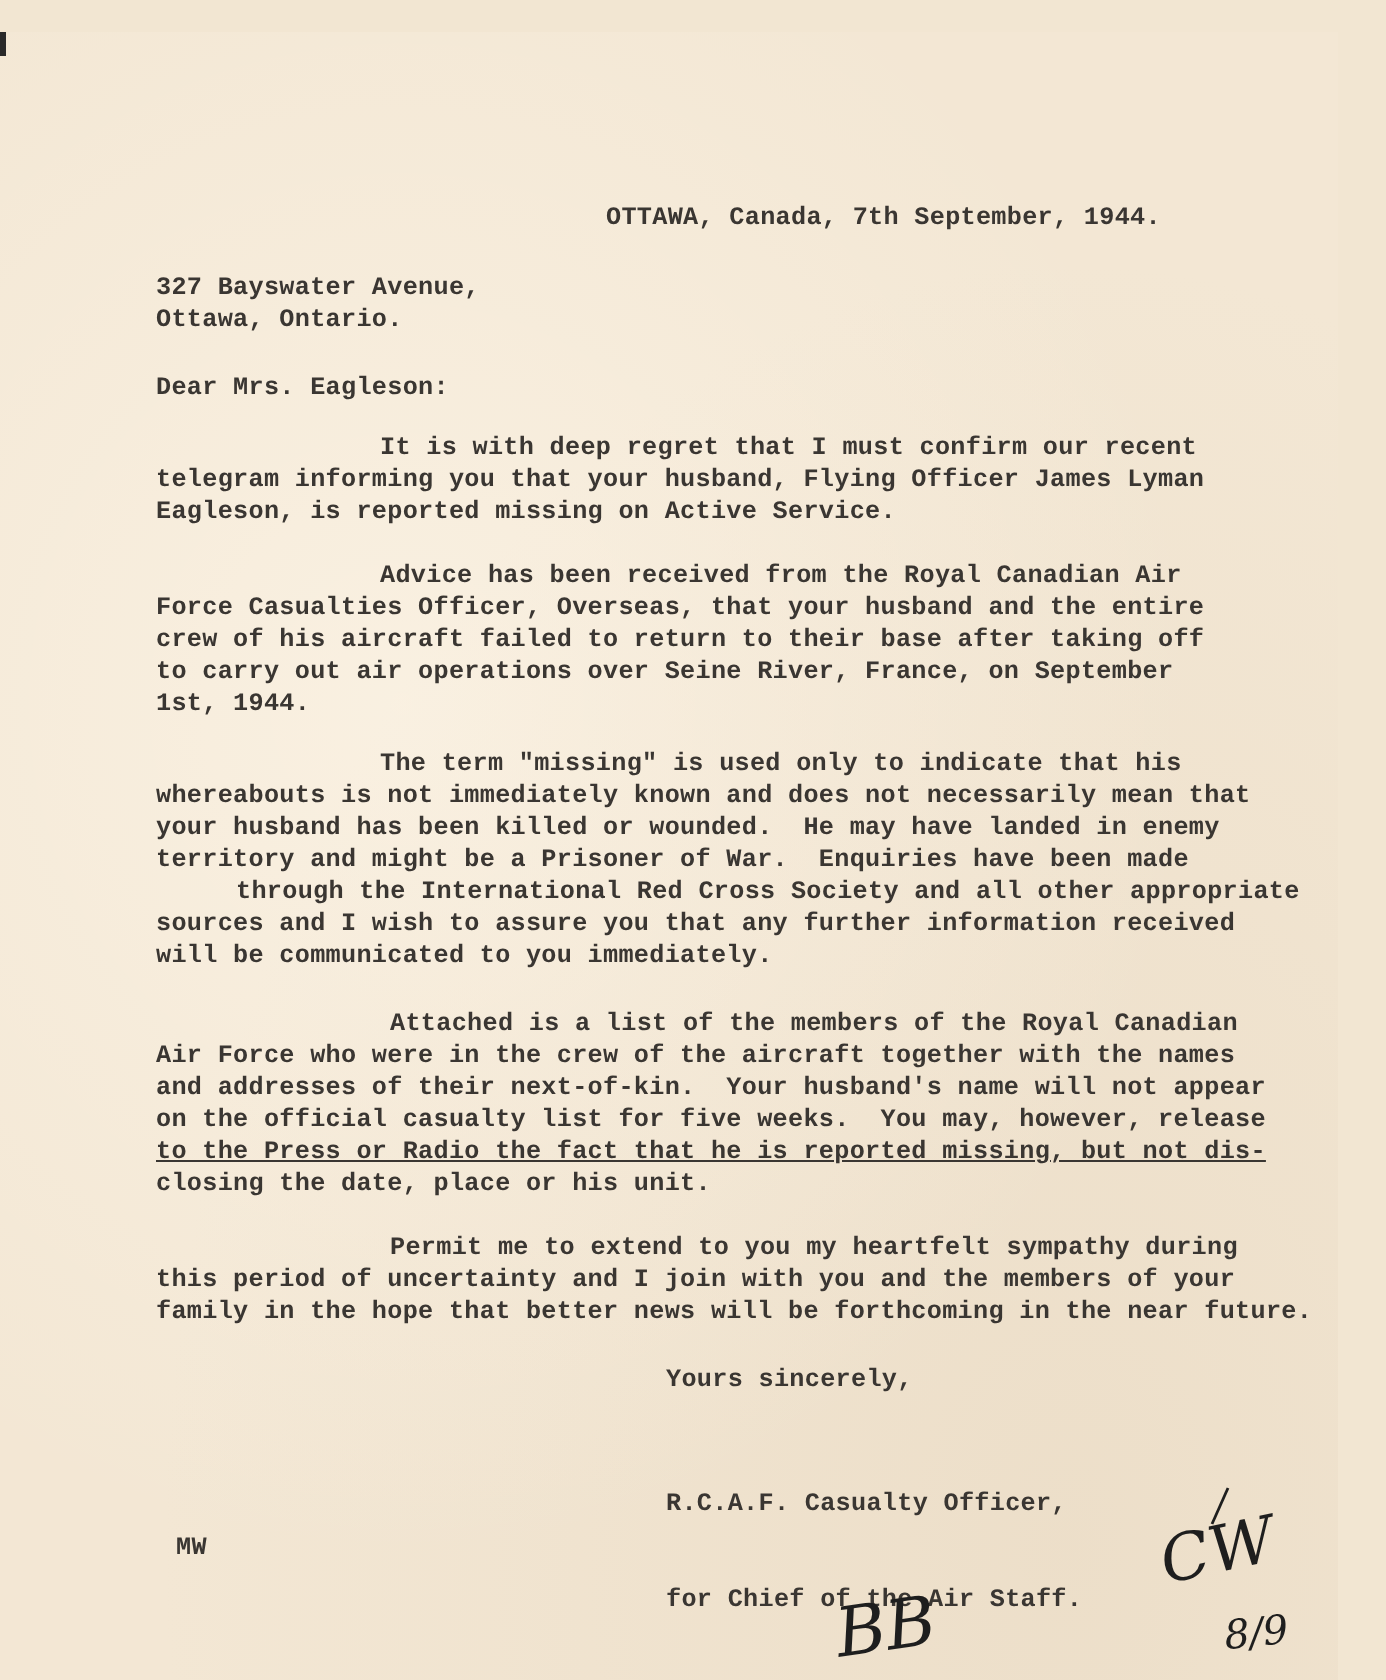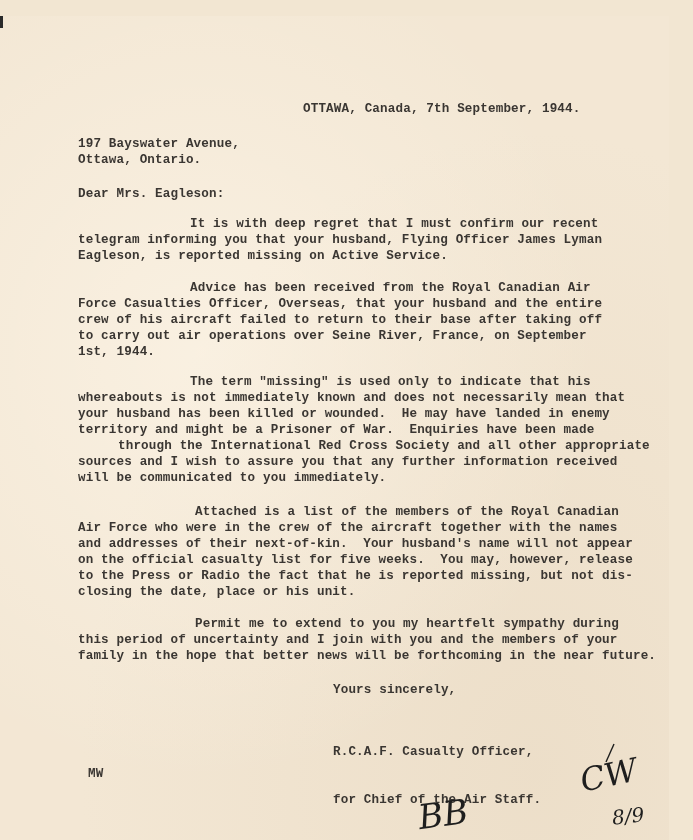--- a/index.html
+++ b/index.html
@@ -29,21 +29,21 @@
   }
 </style>
 </head>
 <body>
 
 <div class="paper">
   <div class="edge-mark"></div>
 
   <div class="line" style="left:303px; top:85px;">OTTAWA, Canada, 7th September, 1944.</div>
 
-  <div class="line" style="left:78px; top:120px;">197 Bayswater Avenue,</div>
+  <div class="line" style="left:78px; top:120px;">327 Bayswater Avenue,</div>
   <div class="line" style="left:78px; top:136px;">Ottawa, Ontario.</div>
 
   <div class="line" style="left:78px; top:170px;">Dear Mrs. Eagleson:</div>
 
   <div class="line" style="left:190px; top:200px;text-align:right;">It is with deep regret that I must confirm our recent</div>
   <div class="line" style="left:78px; top:216px;">telegram informing you that your husband, Flying Officer James Lyman</div>
   <div class="line" style="left:78px; top:232px;">Eagleson, is reported missing on Active Service.</div>
 
   <div class="line" style="left:190px; top:264px;">Advice has been received from the Royal Canadian Air</div>
   <div class="line" style="left:78px; top:280px;">Force Casualties Officer, Overseas, that your husband and the entire</div>
@@ -56,21 +56,21 @@
   <div class="line" style="left:78px; top:390px;">your husband has been killed or wounded.  He may have landed in enemy</div>
   <div class="line" style="left:78px; top:406px;">territory and might be a Prisoner of War.  Enquiries have been made</div>
   <div class="line" style="left:78px; top:422px;margin-left:40px;">through the International Red Cross Society and all other appropriate</div>
   <div class="line" style="left:78px; top:438px;">sources and I wish to assure you that any further information received</div>
   <div class="line" style="left:78px; top:454px;">will be communicated to you immediately.</div>
 
   <div class="line" style="left:195px; top:488px;">Attached is a list of the members of the Royal Canadian</div>
   <div class="line" style="left:78px; top:504px;">Air Force who were in the crew of the aircraft together with the names</div>
   <div class="line" style="left:78px; top:520px;">and addresses of their next-of-kin.  Your husband's name will not appear</div>
   <div class="line" style="left:78px; top:536px;">on the official casualty list for five weeks.  You may, however, release</div>
-  <div class="line" style="left:78px; top:552px;">to the Press or Radio the fact that he is reported missing, but not dis-</div>
+  <div class="line" style="left:78px; top:552px;text-decoration:underline;">to the Press or Radio the fact that he is reported missing, but not dis-</div>
   <div class="line" style="left:78px; top:568px;">closing the date, place or his unit.</div>
 
   <div class="line" style="left:195px; top:600px;">Permit me to extend to you my heartfelt sympathy during</div>
   <div class="line" style="left:78px; top:616px;">this period of uncertainty and I join with you and the members of your</div>
   <div class="line" style="left:78px; top:632px;">family in the hope that better news will be forthcoming in the near future.</div>
 
   <div class="line" style="left:333px; top:666px;">Yours sincerely,</div>
 
   <div class="line" style="left:333px; top:728px;">R.C.A.F. Casualty Officer,</div>
   <div class="line" style="left:333px; top:744px;margin-top:32px;">for Chief of the Air Staff.</div>

